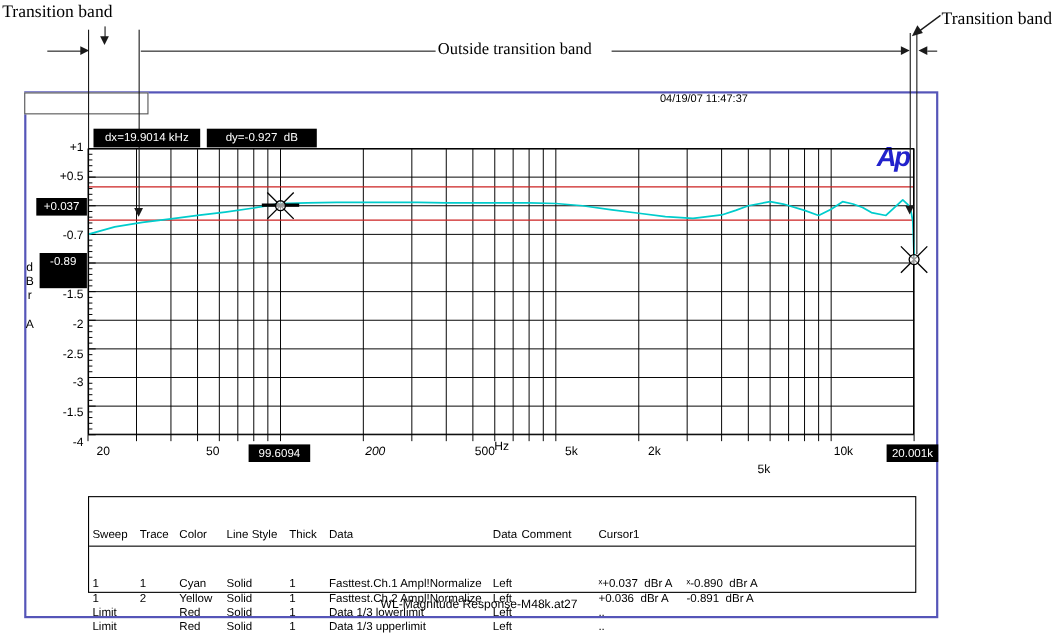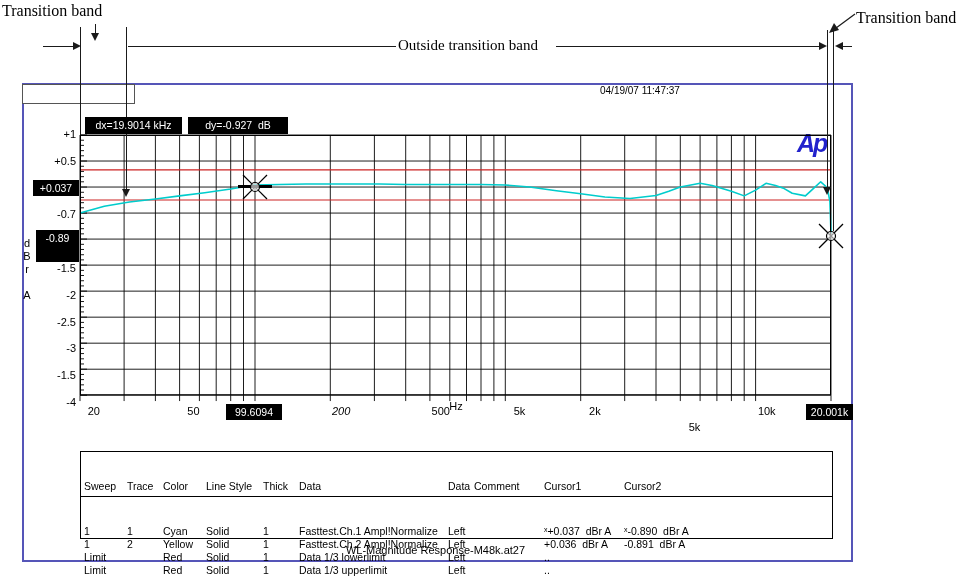--- a/index.html
+++ b/index.html
@@ -243,17 +243,17 @@
 
 <div class="bb" style="left:85px;top:117px;width:97px;height:17px;line-height:17px">dx=19.9014 kHz</div>
 <div class="bb" style="left:188px;top:117px;width:100px;height:17px;line-height:17px">dy=-0.927  dB</div>
 
 <div class="bb" style="left:33px;top:180px;width:46px;height:16px;line-height:16px">+0.037</div>
 <div class="bb" style="left:36px;top:230px;width:43px;height:32px;line-height:16px">-0.89</div>
 <div class="bb" style="left:226px;top:404px;width:56px;height:16px;line-height:16px">99.6094</div>
 <div class="bb" style="left:806px;top:404px;width:47px;height:16px;line-height:16px">20.001k</div>
 
 <div id="legend">
-  <div id="legend-head" class="trow"><div>Sweep</div><div>Trace</div><div>Color</div><div>Line Style</div><div>Thick</div><div>Data</div><div>Data</div><div>Comment</div><div>Cursor1</div><div>Cursor2</div></div>
+  <div id="legend-head" class="trow"><div>Sweep</div><div>Trace</div><div>Color</div><div>Line Style</div><div>Thick</div><div>Data</div><div>Data</div><div>Comment</div><div>Cursor1</div></div>
   <div id="legend-rows"><div class="trow"><div>1</div><div>1</div><div>Cyan</div><div>Solid</div><div>1</div><div>Fasttest.Ch.1 Ampl!Normalize</div><div>Left</div><div></div><div>ˣ+0.037  dBr A</div><div>ˣ-0.890  dBr A</div></div><div class="trow"><div>1</div><div>2</div><div>Yellow</div><div>Solid</div><div>1</div><div>Fasttest.Ch.2 Ampl!Normalize</div><div>Left</div><div></div><div>+0.036  dBr A</div><div>-0.891  dBr A</div></div><div class="trow"><div>Limit</div><div></div><div>Red</div><div>Solid</div><div>1</div><div>Data 1/3 lowerlimit</div><div>Left</div><div></div><div>..</div><div></div></div><div class="trow"><div>Limit</div><div></div><div>Red</div><div>Solid</div><div>1</div><div>Data 1/3 upperlimit</div><div>Left</div><div></div><div>..</div><div></div></div></div>
 </div>
 
 <div id="caption">WL-Magnitude Response-M48k.at27</div>
 
 </body></html>

